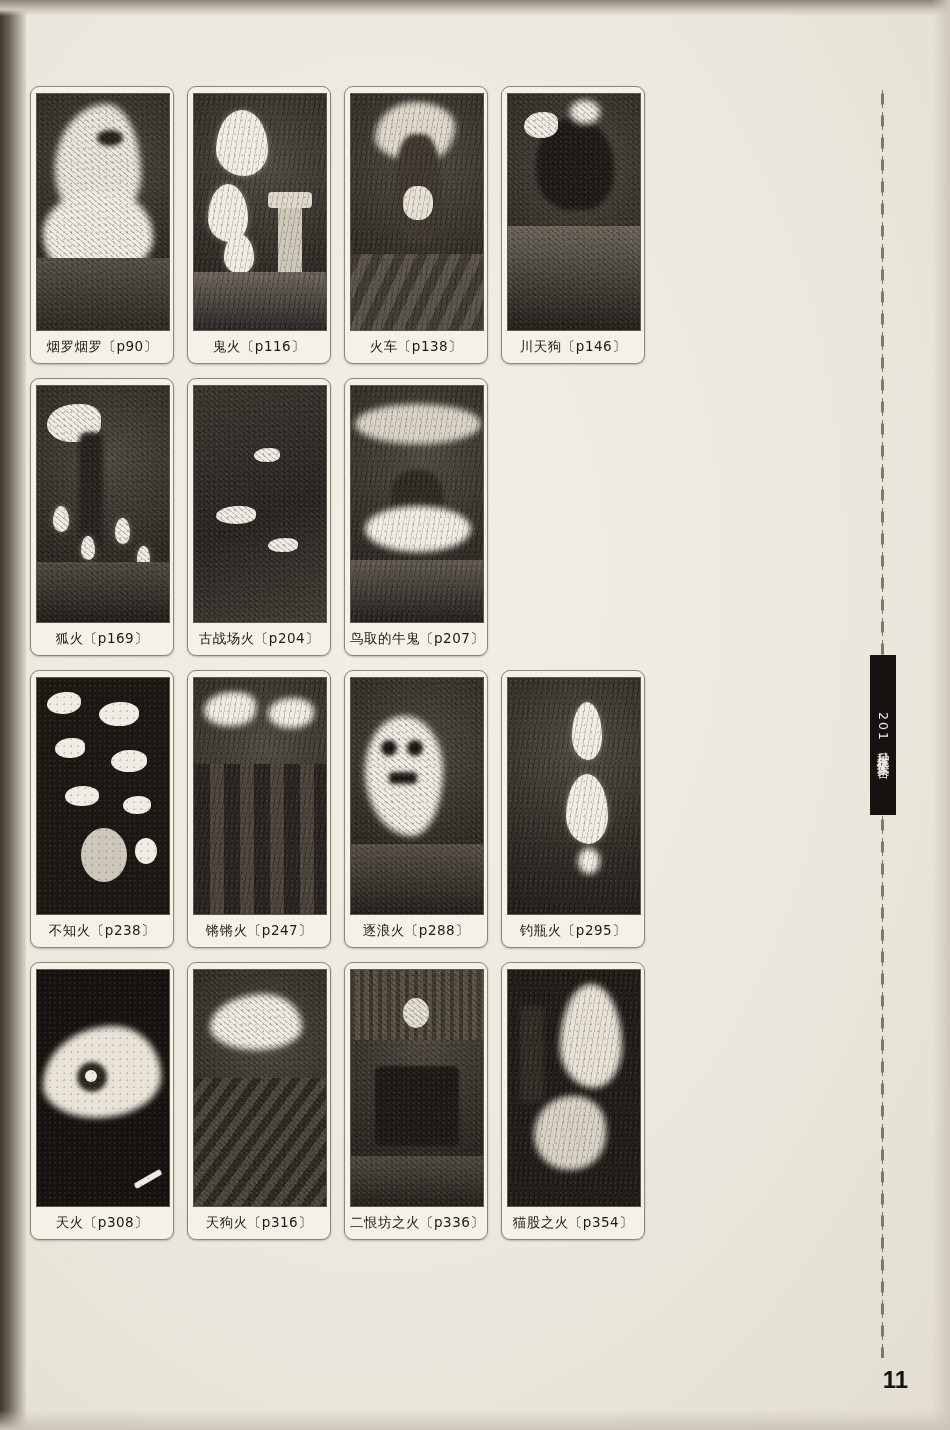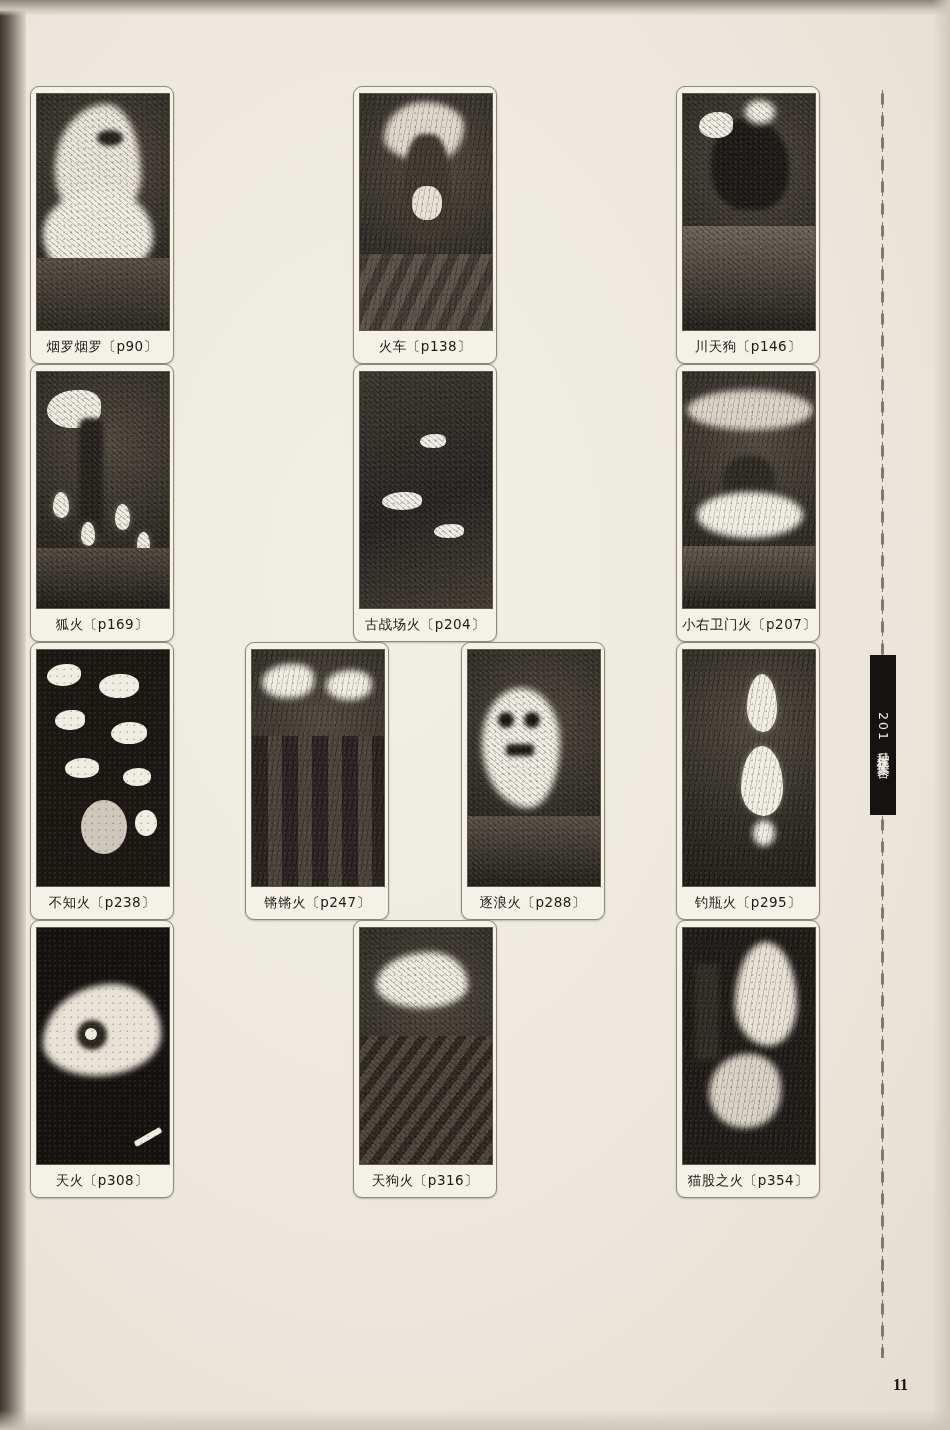--- a/index.html
+++ b/index.html
@@ -52,22 +52,22 @@
 
   
   .grid {
     position: absolute;
     left: 30px;
     top: 86px;
     width: 790px;
   }
   .row {
     display: flex;
-    justify-content: space-between;
-    margin-bottom: 0;
+    justify-content: flex-start;
+    margin-bottom: 14px;
   }
   .plate {
     width: 144px;
     margin-right: 13px;
     background: #f4f1e8;
     border: 1px solid #8d8679;
     border-radius: 9px;
     box-shadow: 0 1px 2px rgba(90,84,72,0.35);
     padding: 6px 5px 3px 5px;
     box-sizing: border-box;
@@ -178,23 +178,23 @@
     height: 1270px;
     background-image: radial-gradient(#6d6659 1.2px, transparent 1.3px);
     background-size: 3px 22px;
     opacity: .85;
   }
 
   .folio {
     position: absolute;
     right: 42px;
     bottom: 36px;
-    font-size: 16px;
+    font-size: 24px;
     color: #17140f;
-    font-family: Liberation Serif, serif;
+    font-family: Liberation Sans, sans-serif;
     font-weight: bold;
   }
 </style>
 </head>
 <body>
 
 <div class="page">
 
   <div class="spine-shadow"></div>
   <div class="top-shadow"></div>
@@ -217,20 +217,34 @@
           <div class="blob soft" style="left:18px;top:10px;width:86px;height:120px;background:#e9e5d9;border-radius:60% 40% 55% 45%/55% 60% 40% 45%;"></div>
           <div class="blob soft" style="left:6px;top:95px;width:110px;height:90px;border-radius:55% 45% 60% 40%/50% 55% 45% 50%;"></div>
           <div class="dark" style="left:60px;top:36px;width:26px;height:16px;"></div>
           <div class="ground" style="left:0;bottom:0;height:72px;background:linear-gradient(to top,#2a2620,#554e43);"></div>
           <div class="hatch"></div>
           <div class="grain"></div>
         </div>
         <div class="caption">烟罗烟罗〔p90〕</div>
       </div>
 
+      <div class="plate">
+        <div class="art">
+          <div class="tex sky-dark"></div>
+          <div class="flame" style="left:22px;top:16px;width:52px;height:66px;"></div>
+          <div class="flame" style="left:14px;top:90px;width:40px;height:58px;"></div>
+          <div class="flame" style="left:30px;top:140px;width:30px;height:40px;"></div>
+          <div class="blob" style="left:84px;top:106px;width:24px;height:84px;border-radius:6px;background:#cdc7b9;"></div>
+          <div class="blob" style="left:74px;top:98px;width:44px;height:16px;border-radius:4px;background:#ded8ca;"></div>
+          <div class="ground" style="left:0;bottom:0;height:58px;background:linear-gradient(to top,#262320,#6a6358);"></div>
+          <div class="hatch-v"></div>
+          <div class="grain"></div>
+        </div>
+        <div class="caption">鬼火〔p116〕</div>
+      </div>
 
 
       <div class="plate">
         <div class="art">
           <div class="tex sky-dark"></div>
           <div class="blob soft" style="left:24px;top:8px;width:80px;height:60px;background:#ddd7c9;border-radius:50% 50% 40% 60%/60% 40% 60% 40%;"></div>
           <div class="dark" style="left:44px;top:40px;width:46px;height:110px;border-radius:40% 40% 35% 35%;background:#3b352c;"></div>
           <div class="blob" style="left:52px;top:92px;width:30px;height:34px;background:#e5e0d2;border-radius:45%;"></div>
           <div class="ground" style="left:0;bottom:0;height:76px;background:repeating-linear-gradient(115deg,#3b3630 0 10px,#564f44 10px 20px);"></div>
           <div class="hatch-v"></div>
@@ -289,21 +303,21 @@
       <div class="plate">
         <div class="art">
           <div class="tex sky-dark"></div>
           <div class="blob soft" style="left:4px;top:18px;width:126px;height:40px;border-radius:50%;background:#d8d2c4;"></div>
           <div class="dark" style="left:40px;top:84px;width:52px;height:54px;background:#2a2620;border-radius:45%;"></div>
           <div class="blob soft" style="left:14px;top:120px;width:106px;height:46px;border-radius:50%;"></div>
           <div class="ground" style="left:0;bottom:0;height:62px;background:linear-gradient(to top,#1f1c18,#5d564b);"></div>
           <div class="hatch-v"></div>
           <div class="grain"></div>
         </div>
-        <div class="caption">小右卫门火〔p207〕</div>
+        <div class="caption">鸟取的牛鬼〔p207〕</div>
       </div>
     </div>
 
     <div class="row">
 
 
       <div class="plate">
         <div class="art">
           <div class="tex" style="background:#1b1814;"></div>
           <div class="blob" style="left:10px;top:14px;width:34px;height:22px;border-radius:60% 40% 55% 45%;"></div>
@@ -377,20 +391,32 @@
           <div class="tex sky-dark"></div>
           <div class="blob soft" style="left:16px;top:24px;width:92px;height:56px;border-radius:60% 40% 50% 50%/60% 60% 40% 40%;"></div>
           <div class="ground" style="left:0;bottom:0;height:128px;background:repeating-linear-gradient(125deg,#2b2720 0 8px,#4a4339 8px 16px);"></div>
           <div class="hatch"></div>
           <div class="grain"></div>
         </div>
         <div class="caption">天狗火〔p316〕</div>
       </div>
 
 
+      <div class="plate">
+        <div class="art">
+          <div class="tex sky-dark"></div>
+          <div class="ground" style="left:0;top:0;height:70px;background:repeating-linear-gradient(90deg,#3c362d 0 4px,#57503f 4px 9px);"></div>
+          <div class="blob" style="left:52px;top:28px;width:26px;height:30px;border-radius:50%;background:#e3ded0;"></div>
+          <div class="dark" style="left:24px;top:96px;width:84px;height:80px;background:#1a1713;border-radius:6px;filter:blur(1px);"></div>
+          <div class="ground" style="left:0;bottom:0;height:50px;background:linear-gradient(to top,#211e19,#4e473d);"></div>
+          <div class="hatch"></div>
+          <div class="grain"></div>
+        </div>
+        <div class="caption">二恨坊之火〔p336〕</div>
+      </div>
 
       <div class="plate">
         <div class="art">
           <div class="tex" style="background:#1b1814;"></div>
           <div class="blob soft" style="left:52px;top:14px;width:62px;height:104px;border-radius:50% 50% 45% 55%/60% 60% 40% 40%;background:#e6e1d3;"></div>
           <div class="blob soft" style="left:26px;top:126px;width:72px;height:74px;border-radius:55% 45% 50% 50%;background:#d7d1c3;"></div>
           <div class="dark" style="left:12px;top:36px;width:24px;height:96px;background:#2c2821;border-radius:4px;"></div>
           <div class="hatch-v"></div>
           <div class="grain"></div>
         </div>

